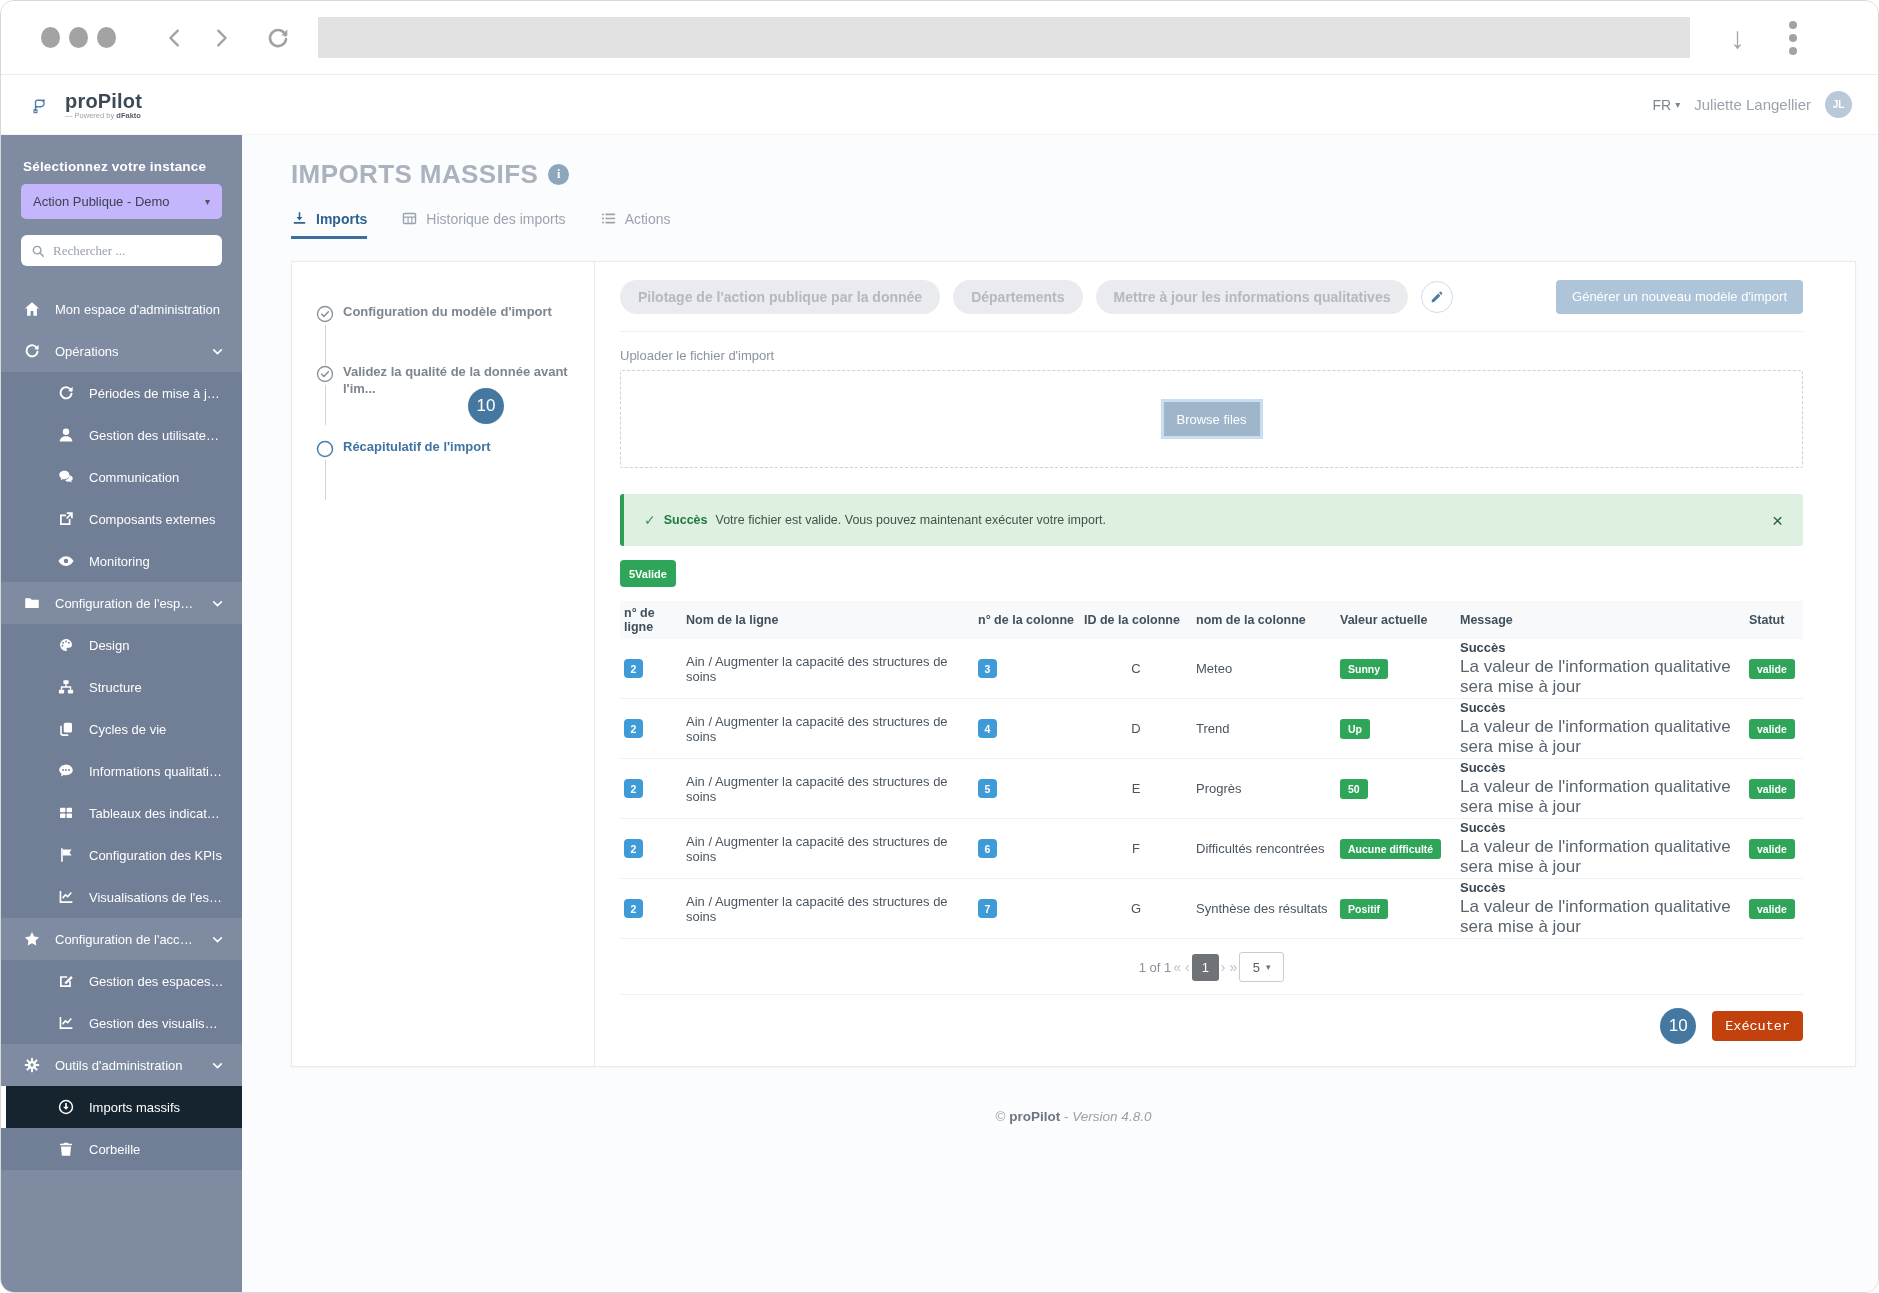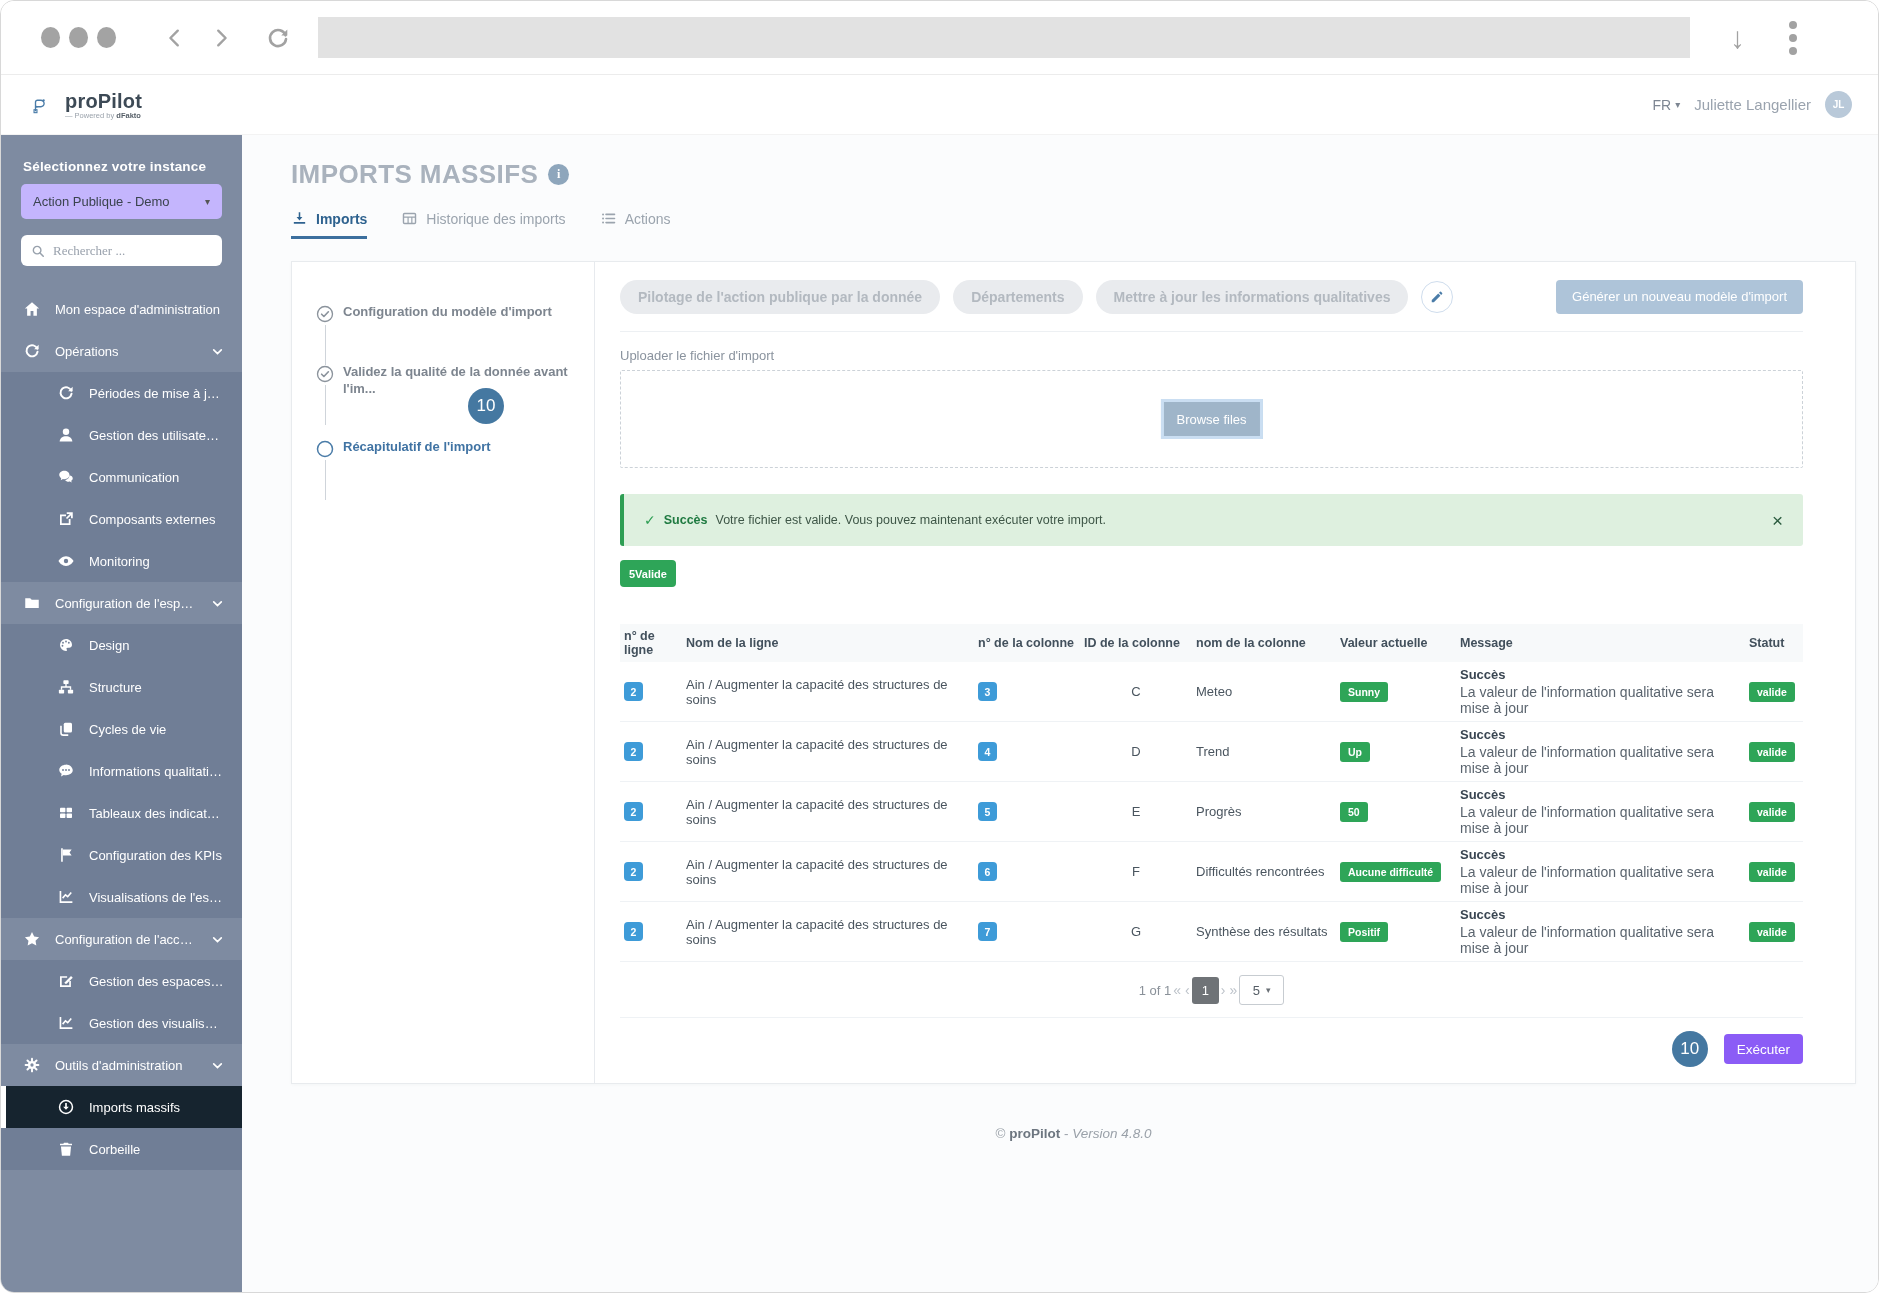--- a/index.html
+++ b/index.html
@@ -86,42 +86,42 @@
   .alert{margin-top:26px;height:52px;background:#DEF0DF;border-left:4px solid #2E9E54;border-radius:3px;display:flex;align-items:center;padding:0 20px;gap:8px}
   .alert .chk{color:#2E9E54;font-size:14px;font-weight:700}
   .alert .a-title{font-size:12.5px;font-weight:700;color:#1F7A41}
   .alert .a-msg{font-size:12.5px;color:#3E5647}
   .alert .a-close{margin-left:auto;color:#2B5B3F;font-size:19px;cursor:pointer;line-height:1}
 
   .badge-green{display:inline-flex;align-items:center;height:27px;border-radius:4px;background:#2EA558;color:#fff;font-size:11px;font-weight:700;padding:0 9px}
   .summary-row{margin-top:14px}
 
   
-  .tbl{margin-top:37px}
+  .tbl{margin-top:14px}
   .t-head,.t-row{display:grid;grid-template-columns:62px 292px 106px 112px 144px 120px 1fr 58px;align-items:center}
   .t-head{height:38px;background:#F7F9FA;font-size:12.5px;font-weight:700;color:#42505C}
   .t-head>div{padding:0 4px}
   .t-row{height:60px;border-bottom:1px solid #EFF2F5;font-size:13px;color:#4A555F}
   .t-row:first-of-type{border-top:1px solid #EFF2F5}
   .t-row>div{padding:0 4px}
   .no-badge{display:inline-flex;width:19px;height:19px;border-radius:4px;background:#3E9BD8;color:#fff;font-size:10.5px;font-weight:700;align-items:center;justify-content:center}
   .val-badge{display:inline-flex;align-items:center;height:20px;border-radius:3px;background:#2EA558;color:#fff;font-size:10.5px;font-weight:700;padding:0 8px;white-space:nowrap}
   .c-center{text-align:center}
   .msg-t{font-size:13px;font-weight:700;color:#3A4652}
-  .msg-s{font-size:14px;color:#5A646E;margin-top:2px}
+  .msg-s{font-size:17px;color:#5A646E;margin-top:2px}
 
   
   .pager{margin-top:9px;height:38px;display:flex;align-items:center;justify-content:center;font-size:13px;color:#8A9199}
   .pg-arrow{color:#BCC2C9;font-size:14px;cursor:pointer;padding:0 2px}
   .pg-cur{width:27px;height:27px;border-radius:3px;background:#6F7377;color:#fff;display:flex;align-items:center;justify-content:center;font-size:13px;cursor:pointer}
   .pg-size{width:45px;height:30px;border:1px solid #C7CCD1;border-radius:3px;background:#fff;display:flex;align-items:center;justify-content:center;gap:6px;color:#555d66;cursor:pointer}
   .pg-size .caret{font-size:9px;color:#6A7076}
 
   .exec-row{border-top:1px solid #EFF2F5;margin-top:8px;padding:13px 0 16px;display:flex;align-items:center;justify-content:flex-end;gap:16px}
-  .exec-btn{height:30px;background:#8b5cf6;color:#fff;border:0;border-radius:4px;font-size:13.5px;padding:0 13px;cursor:pointer;font-family:Liberation Sans, sans-serif}
+  .exec-btn{height:30px;background:#c2410c;color:#fff;border:0;border-radius:4px;font-size:13.5px;padding:0 13px;cursor:pointer;font-family:Liberation Mono, monospace}
 
   .footer{margin-top:42px;text-align:center;font-size:13.5px;color:#9AA1A9}
   .footer b{color:#6D7680}
   .footer i{font-style:italic}
 </style>
 </head>
 <body>
 
 <div class="frame">
 

